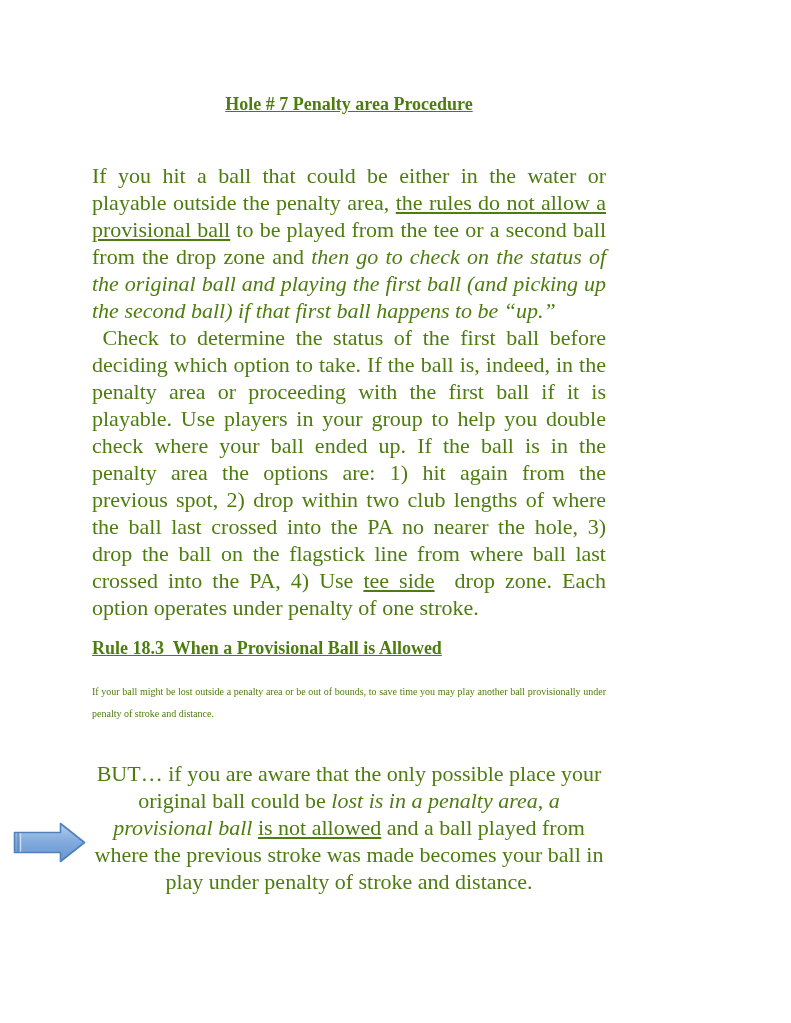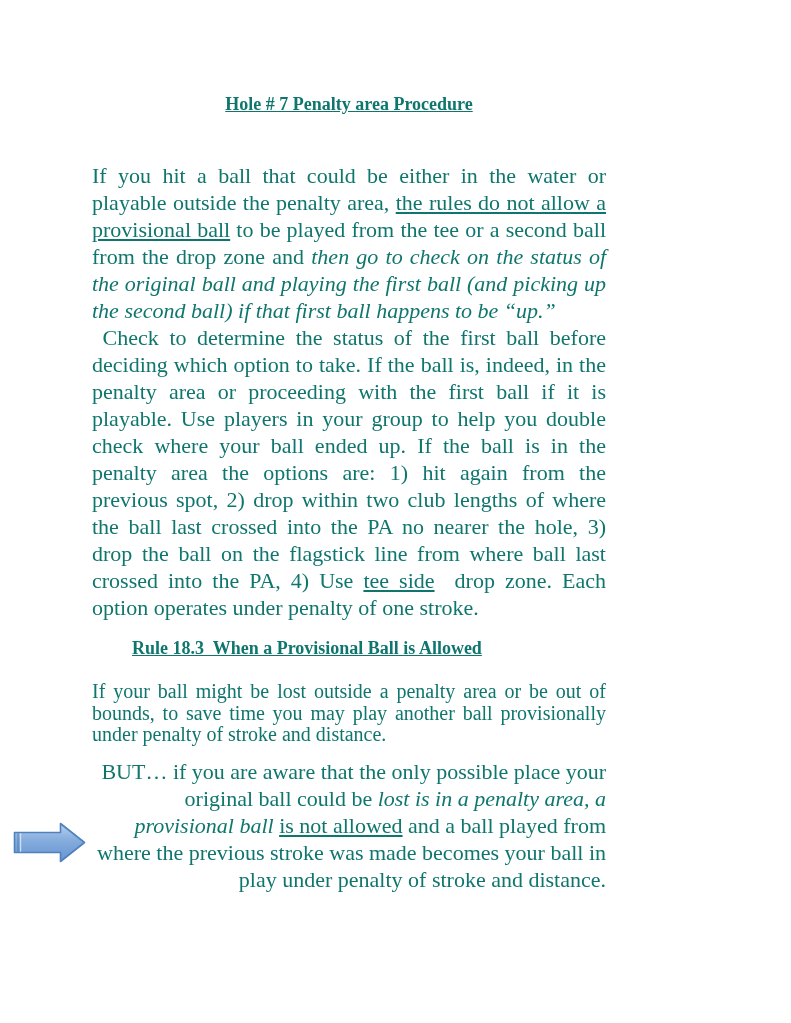--- a/index.html
+++ b/index.html
@@ -2,21 +2,21 @@
 <html><head>
 <meta charset="utf-8">
 <style>
   * { margin: 0; padding: 0; box-sizing: border-box; }
   html, body { background: #ffffff; }
   .page {
     position: relative;
     width: 791px;
     height: 1023px;
     background: #ffffff;
-    color: #0f766e;
+    color: #4d7c0f;
     font-family: "Liberation Serif", "DejaVu Serif", serif;
     overflow: hidden;
   }
   .column {
     position: absolute;
     left: 92px;
     top: 93px;
     width: 514px;
   }
   .doc-title {
@@ -32,33 +32,32 @@
     line-height: 27px;
     text-align: justify;
   }
   .rule-heading {
     margin-top: 16px;
     font-size: 18px;
     line-height: 22px;
     font-weight: bold;
     text-decoration: underline;
     text-align: left;
-    margin-left: 40px;
   }
   .rule-body {
     margin-top: 22px;
-    font-size: 20px;
+    font-size: 10px;
     line-height: 21.5px;
     text-align: justify;
   }
   .but-paragraph {
-    margin-top: 12px;
+    margin-top: 36px;
     font-size: 22px;
     line-height: 27px;
-    text-align: right;
+    text-align: center;
   }
   .seg-italic { font-style: italic; }
   .seg-underline { text-decoration: underline; }
   .margin-arrow {
     position: absolute;
     left: 13px;
     top: 821px;
     width: 74px;
     height: 44px;
   }

